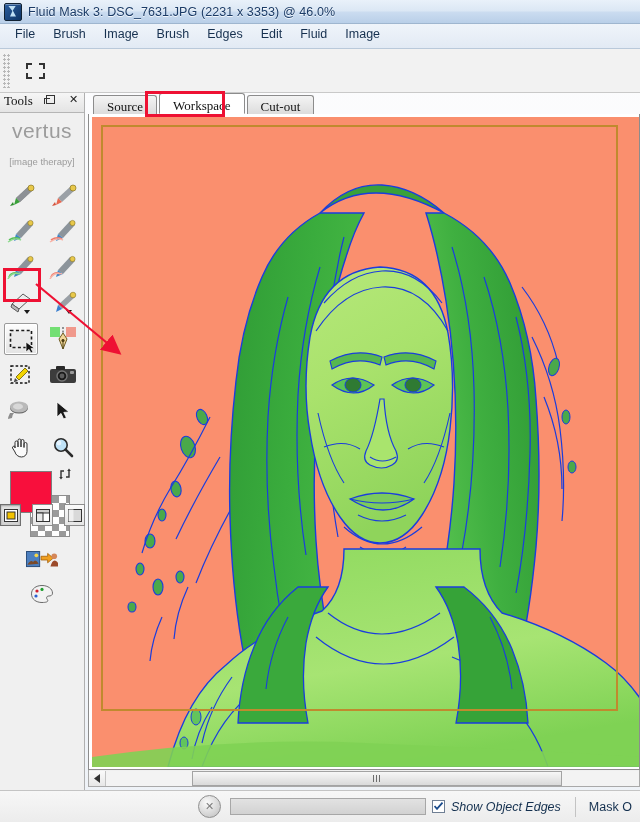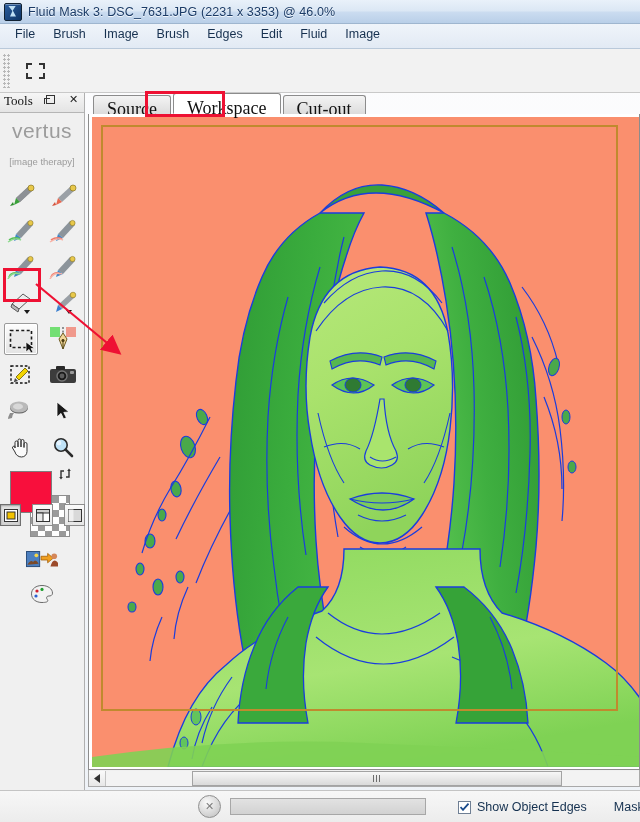--- a/index.html
+++ b/index.html
@@ -116,21 +116,21 @@
           background:linear-gradient(180deg,#fbfbfb,#e6e6e6);display:flex;align-items:center;justify-content:center;}
   .vm-btn.sel{background:linear-gradient(180deg,#e6e6e6,#d2d2d2);box-shadow:inset 0 1px 2px rgba(0,0,0,.3);border-color:#6f6f6f;}
 
   
   .tabstrip{
     position:absolute;left:88px;top:93px;width:552px;height:22px;
     border-bottom:1px solid #8c8c8c;box-sizing:border-box;display:flex;align-items:flex-end;
     padding-left:5px;background:transparent;
   }
   .tab{
-    font-family:"Liberation Serif",serif;font-size:18px;color:#111;
+    font-family:"Liberation Serif",serif;font-size:13px;color:#111;
     padding:3px 13px 3px;margin-right:2px;height:19px;box-sizing:border-box;
     border:1px solid #8c8c8c;border-bottom:none;border-radius:3px 3px 0 0;
     background:linear-gradient(180deg,#f4f4f4,#dcdcdc);cursor:default;white-space:nowrap;
   }
   .tab.active{
     background:#fff;height:21px;padding-top:4px;position:relative;z-index:3;border-bottom:1px solid #fff;
   }
 
   
   .canvas-area{
@@ -171,21 +171,21 @@
     width:21px;height:21px;border-radius:50%;flex:0 0 auto;
     background:radial-gradient(circle at 38% 32%,#fbfbfb,#cfcfcf 70%,#b4b4b4 100%);
     border:1px solid #8f8f8f;display:flex;align-items:center;justify-content:center;
     font-size:11px;color:#7d7d7d;
   }
   .progress{
     width:196px;height:17px;margin-left:9px;flex:0 0 auto;
     background:linear-gradient(180deg,#e2e2e2,#d2d2d2);
     border:1px solid #a7a7a7;box-sizing:border-box;
   }
-  .chk-wrap{display:flex;align-items:flex-end;margin-left:32px;white-space:nowrap;}
+  .chk-wrap{display:flex;align-items:flex-start;margin-left:6px;white-space:nowrap;font-style:italic;}
   .chk{
     width:13px;height:13px;border:1px solid #6f7f94;background:#fff;box-sizing:border-box;
     display:flex;align-items:center;justify-content:center;flex:0 0 auto;
   }
   .chk svg{display:block;}
   .chk-label{margin-left:6px;font-size:12.5px;color:#14304f;}
   .sb-divider{width:1px;height:20px;background:#c3c3c3;margin-left:14px;}
   .mask-label{margin-left:13px;font-size:12.5px;color:#14304f;white-space:nowrap;}
 
   

